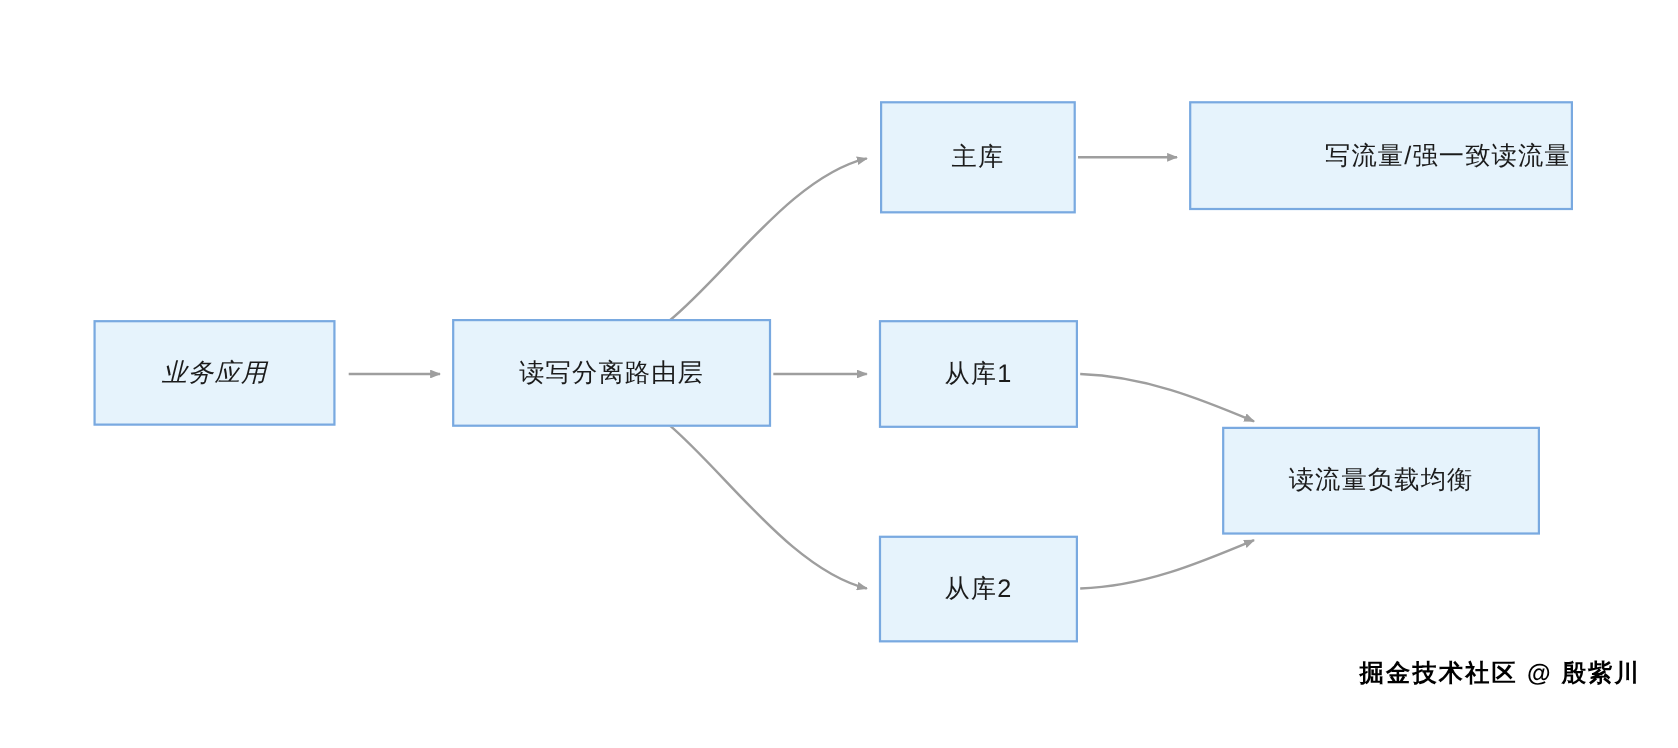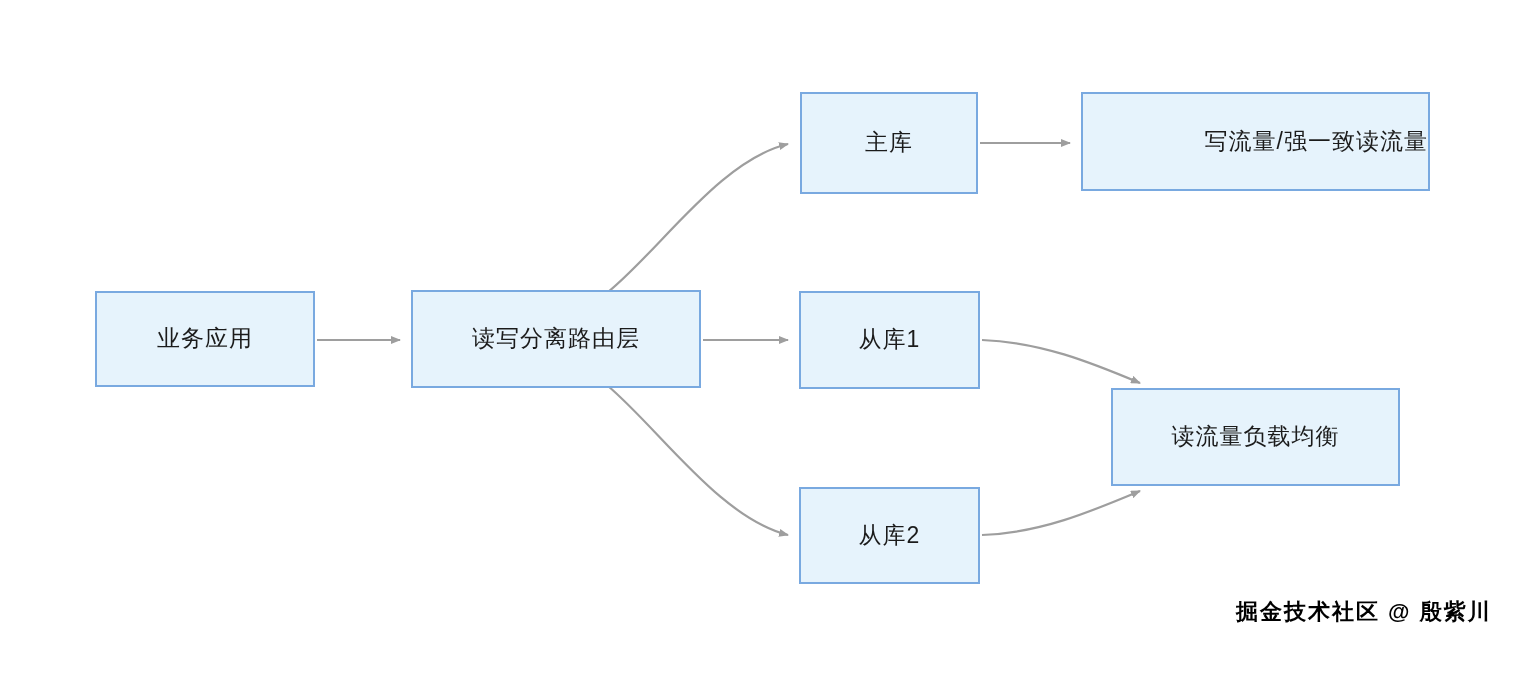--- a/index.html
+++ b/index.html
@@ -87,21 +87,21 @@
 
     <g>
       <path d="M982,340 C1040,342 1090,362 1140,383" stroke="#9e9e9e" stroke-width="2.2" fill="none" marker-end="url(#arrowhead)"></path>
     </g>
 
     <g>
       <path d="M982,535 C1040,533 1090,512 1140,491" stroke="#9e9e9e" stroke-width="2.2" fill="none" marker-end="url(#arrowhead)"></path>
     </g>
   </svg>
 
-  <div class="node" style="left:95px; top:291px; width:220px; height:96px;">
+  <div class="node" style="left:85px; top:291px; width:220px; height:96px;font-style:italic;">
     <span class="node-label">业务应用</span>
   </div>
 
   <div class="node" style="left:411px; top:290px; width:290px; height:98px;">
     <span class="node-label">读写分离路由层</span>
   </div>
 
   <div class="node" style="left:800px; top:92px; width:178px; height:102px;">
     <span class="node-label">主库</span>
   </div>

